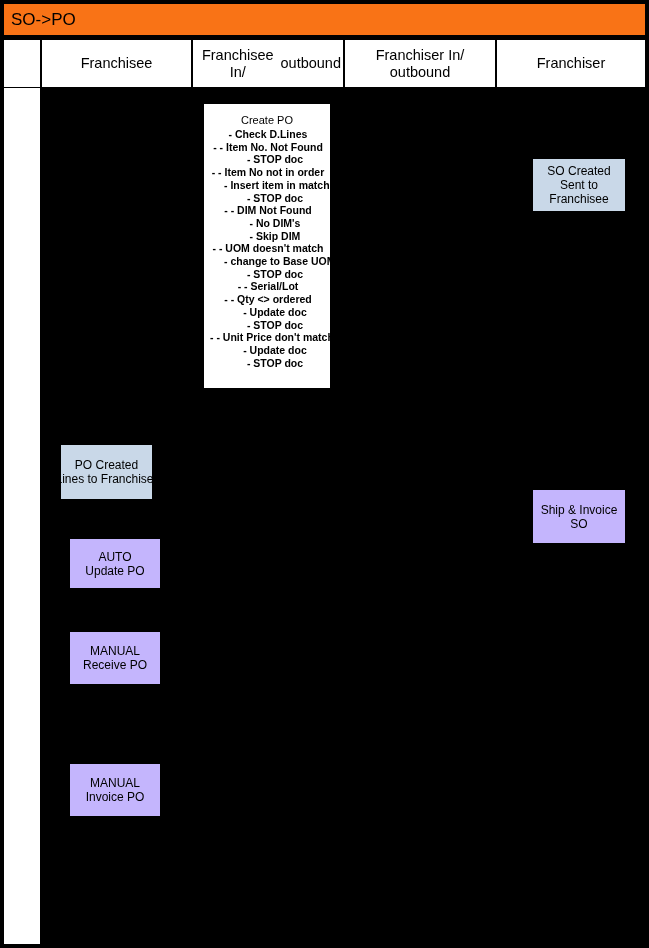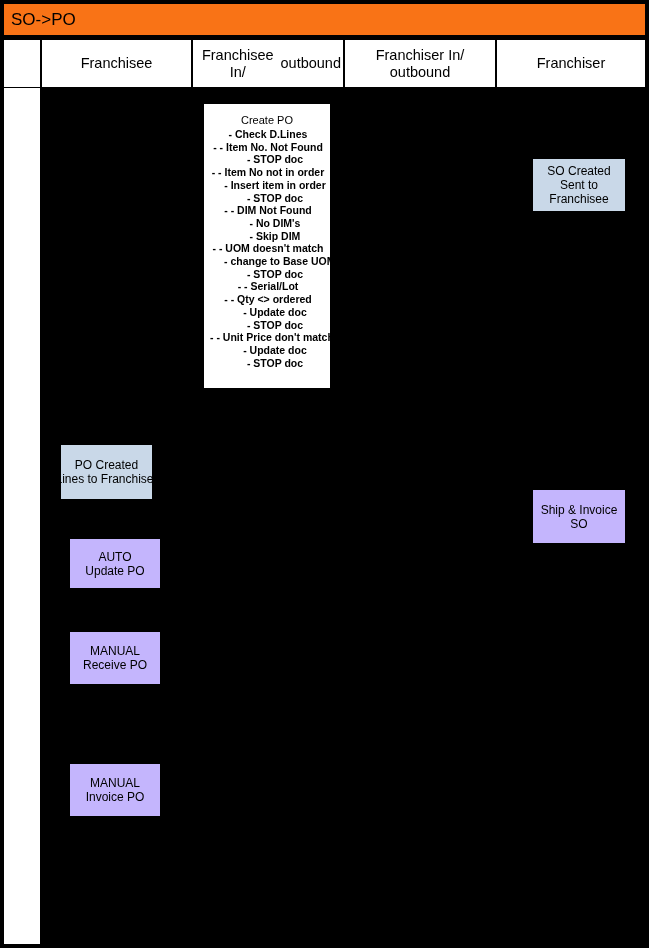--- a/index.html
+++ b/index.html
@@ -187,21 +187,21 @@
 
   <div class="canvas-body"></div>
 
   <div class="checklist-box">
     <div class="checklist-title">Create PO</div>
     <div class="checklist-items" id="checklist-items">
         <span class="item lvl1">- Check D.Lines</span>
         <span class="item lvl2">- - Item No. Not Found</span>
         <span class="item lvl3">- STOP doc</span>
         <span class="item lvl2">- - Item No not in order</span>
-        <span class="item lvl3">- Insert item in order</span>
+        <span class="item lvl3">- Insert item in match</span>
         <span class="item lvl3">- STOP doc</span>
         <span class="item lvl2">- - DIM Not Found</span>
         <span class="item lvl3">- No DIM's</span>
         <span class="item lvl3">- Skip DIM</span>
         <span class="item lvl2">- - UOM doesn't match</span>
         <span class="item lvl3">- change to Base UOM</span>
         <span class="item lvl3">- STOP doc</span>
         <span class="item lvl2">- - Serial/Lot</span>
         <span class="item lvl2">- - Qty &lt;&gt; ordered</span>
         <span class="item lvl3">- Update doc</span>

